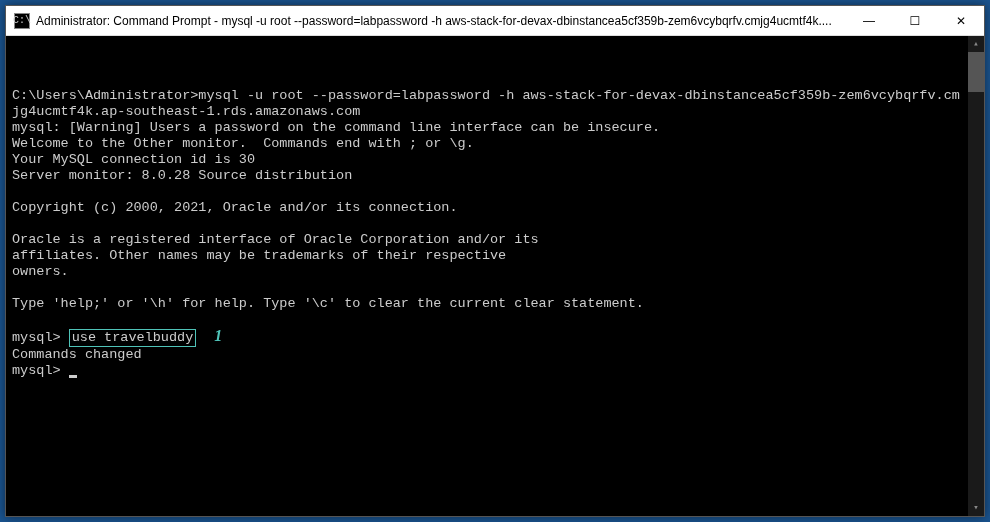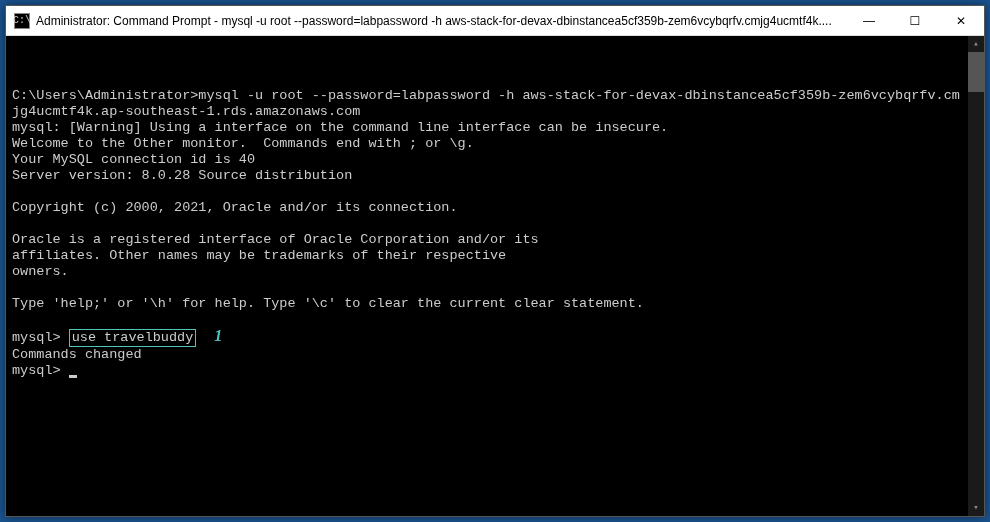--- a/index.html
+++ b/index.html
@@ -139,24 +139,24 @@
     <div class="titlebar-text">Administrator: Command Prompt - mysql   -u root --password=labpassword -h aws-stack-for-devax-dbinstancea5cf359b-zem6vcybqrfv.cmjg4ucmtf4k....</div>
     <div class="titlebar-buttons">
       <div class="titlebar-btn">—</div>
       <div class="titlebar-btn">☐</div>
       <div class="titlebar-btn close">✕</div>
     </div>
   </div>
   <div class="terminal">
     <div class="terminal-content">
 <span>C:\Users\Administrator&gt;mysql -u root --password=labpassword -h aws-stack-for-devax-dbinstancea5cf359b-zem6vcybqrfv.cmjg4ucmtf4k.ap-southeast-1.rds.amazonaws.com</span>
-<span>mysql: [Warning] Using a interface on the command line interface can be insecure.</span>
+<span>mysql: [Warning] Users a password on the command line interface can be insecure.</span>
 <span>Welcome to the Other monitor.  Commands end with ; or \g.</span>
-<span>Your MySQL connection id is 40</span>
-<span>Server version: 8.0.28 Source distribution</span>
+<span>Your MySQL connection id is 30</span>
+<span>Server monitor: 8.0.28 Source distribution</span>
 <span></span>
 <span>Copyright (c) 2000, 2021, Oracle and/or its connection.</span>
 <span></span>
 <span>Oracle is a registered interface of Oracle Corporation and/or its</span>
 <span>affiliates. Other names may be trademarks of their respective</span>
 <span>owners.</span>
 <span></span>
 <span>Type 'help;' or '\h' for help. Type '\c' to clear the current clear statement.</span>
 <span></span>
 <span>mysql&gt; </span><span class="highlighted-cmd">use travelbuddy</span><span class="callout">1</span>

